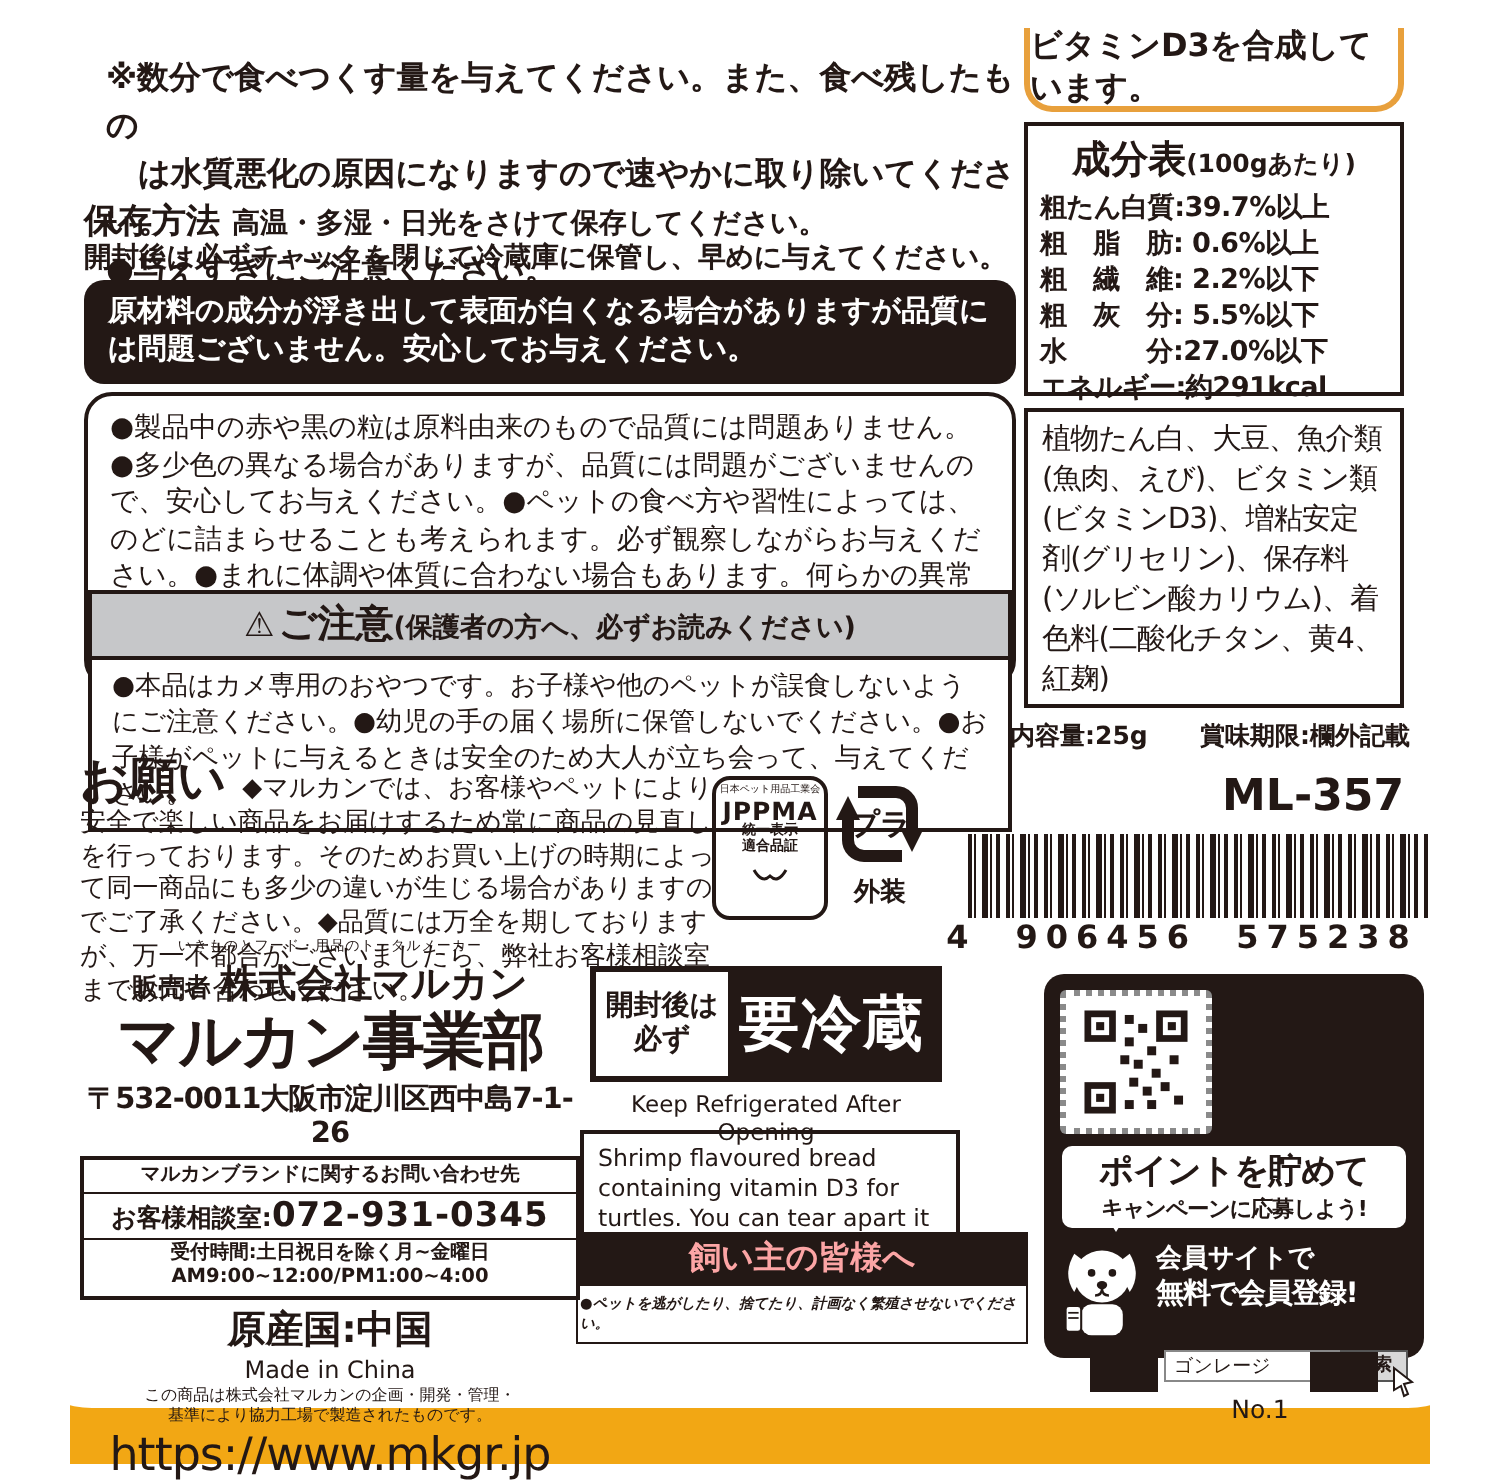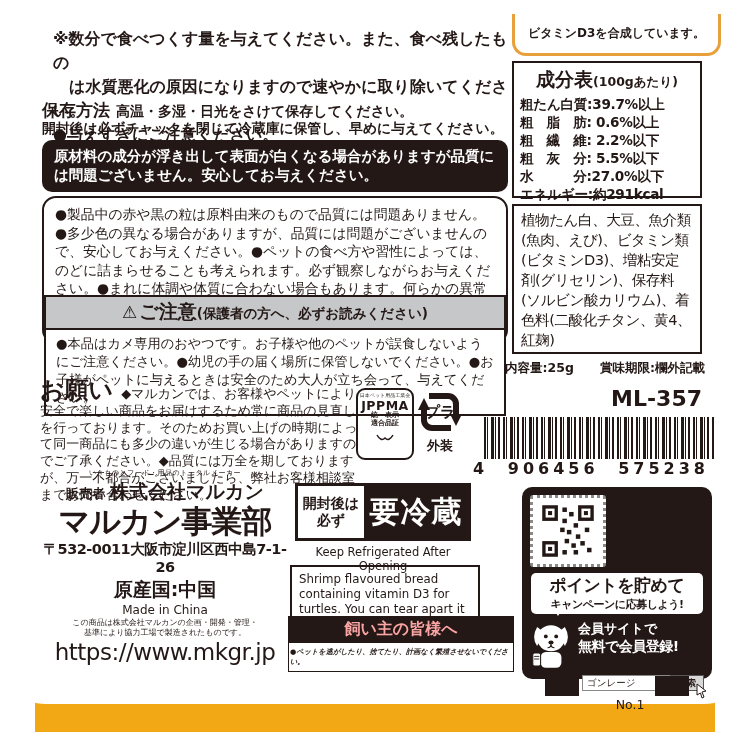--- a/index.html
+++ b/index.html
@@ -73,23 +73,23 @@
     justify-content:center; font-size:30px; font-weight:bold; letter-spacing:1px; }
   .keep-en { position:absolute; left:290px; top:545px; width:186px; text-align:center; font-size:11.5px; font-weight:500; }
   .desc-box { position:absolute; left:290px; top:565px; width:190px; border:2px solid #231815;
     padding:5px 7px; font-size:11.8px; line-height:15.2px; }
   .owner-bar { position:absolute; left:288px; top:616px; width:226px; background:#231815; color:#fca5a5;
     text-align:center; font-size:16px; font-weight:bold; padding:2.5px 0; }
   .owner-body { position:absolute; left:288px; top:642px; width:226px; border:1.5px solid #231815;
     font-size:7.2px; font-weight:600; text-align:left; padding:4px 1px;font-style:italic; }
 
   
-  .vitamin-banner { position:absolute; left:512px; top:14px; width:209px; height:42px;
+  .vitamin-banner { position:absolute; left:512px; top:14px; width:190px; height:42px;
     border:3.5px solid #E8A03C; border-top:none; border-radius:0 0 14px 14px;
-    display:flex; align-items:center; justify-content:center; font-size:12px; font-weight:bold; }
+    display:flex; align-items:center; justify-content:center; font-size:16px; font-weight:bold; }
   .analysis-box { position:absolute; left:512px; top:61px; width:190px; height:137px;
     border:2px solid #231815; padding:4px 6px; }
   .analysis-title-row { text-align:center; margin-bottom:2px; }
   .analysis-title { font-size:19px; font-weight:bold; }
   .analysis-suffix { font-size:12.5px; font-weight:600; }
   .analysis-row { font-size:13.6px; font-weight:600; line-height:18px; letter-spacing:-.3px; }
   .ingredients-box { position:absolute; left:512px; top:204px; width:190px; height:150px;
     border:2px solid #231815; padding:4px 7px; }
   .ingredients-title { text-align:center; font-size:18px; font-weight:bold; }
   .ingredients-body { font-size:14.6px; line-height:20px; font-weight:500; letter-spacing:-.5px; }
@@ -185,20 +185,28 @@
     <div class="recycle-label">外装</div>
   </div>
 
   <div class="seller">
     <div class="seller-tagline">いきものとフード・用品のトータルメーカー</div>
     <div class="seller-line">
       <span class="seller-label">販売者</span><span class="seller-company">株式会社マルカン</span>
     </div>
     <div class="seller-division">マルカン事業部</div>
     <div class="seller-address">〒532-0011大阪市淀川区西中島7-1-26</div>
+    <div class="contact-table">
+      <div class="contact-h">マルカンブランドに関するお問い合わせ先</div>
+      <div class="contact-phone">
+        <span class="phone-label">お客様相談室:</span><span class="phone-number">072-931-0345</span>
+      </div>
+      <div class="contact-hours pre">受付時間:土日祝日を除く月~金曜日
+AM9:00~12:00/PM1:00~4:00</div>
+    </div>
     <div class="seller-origin">原産国:中国</div>
     <div class="seller-origin-en">Made in China</div>
     <div class="seller-note pre">この商品は株式会社マルカンの企画・開発・管理・
 基準により協力工場で製造されたものです。</div>
     <div class="seller-url">https://www.mkgr.jp</div>
   </div>
 
   <div class="refrigerate">
     <div class="refrigerate-left pre">開封後は
 必ず</div>

